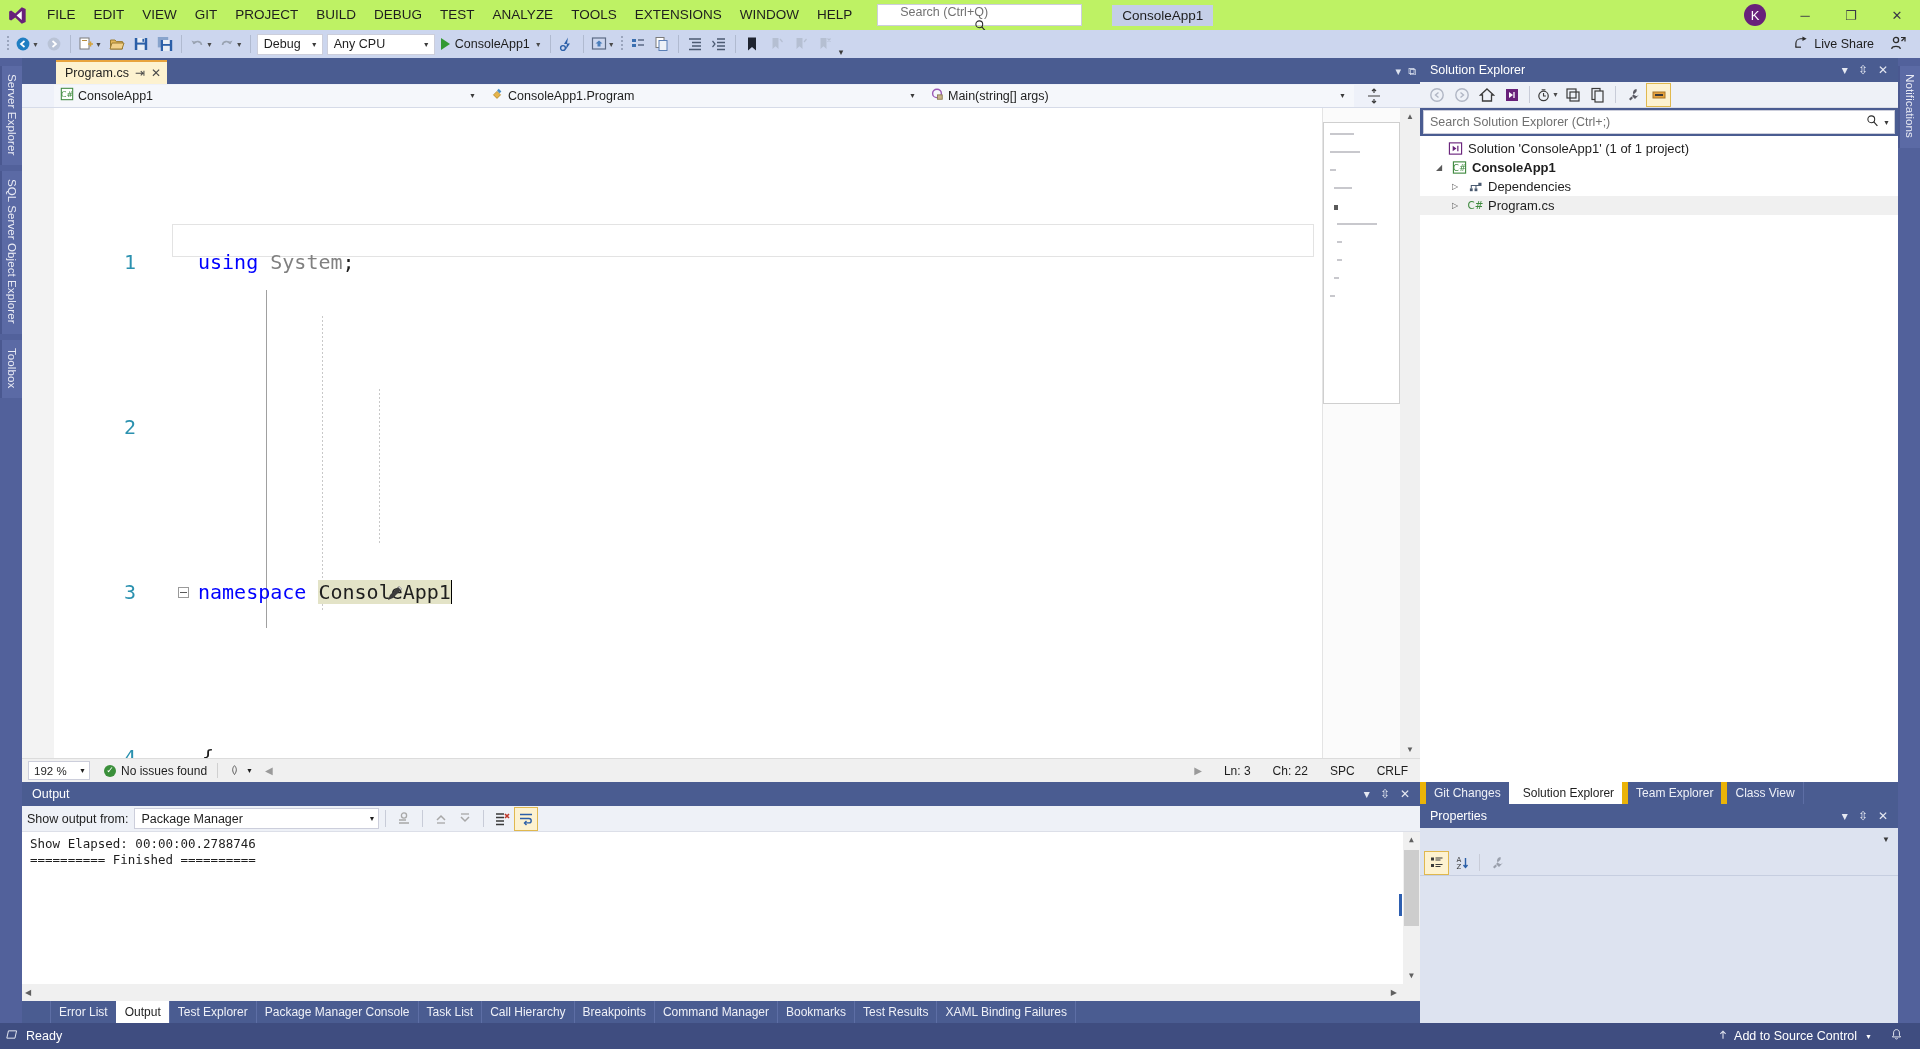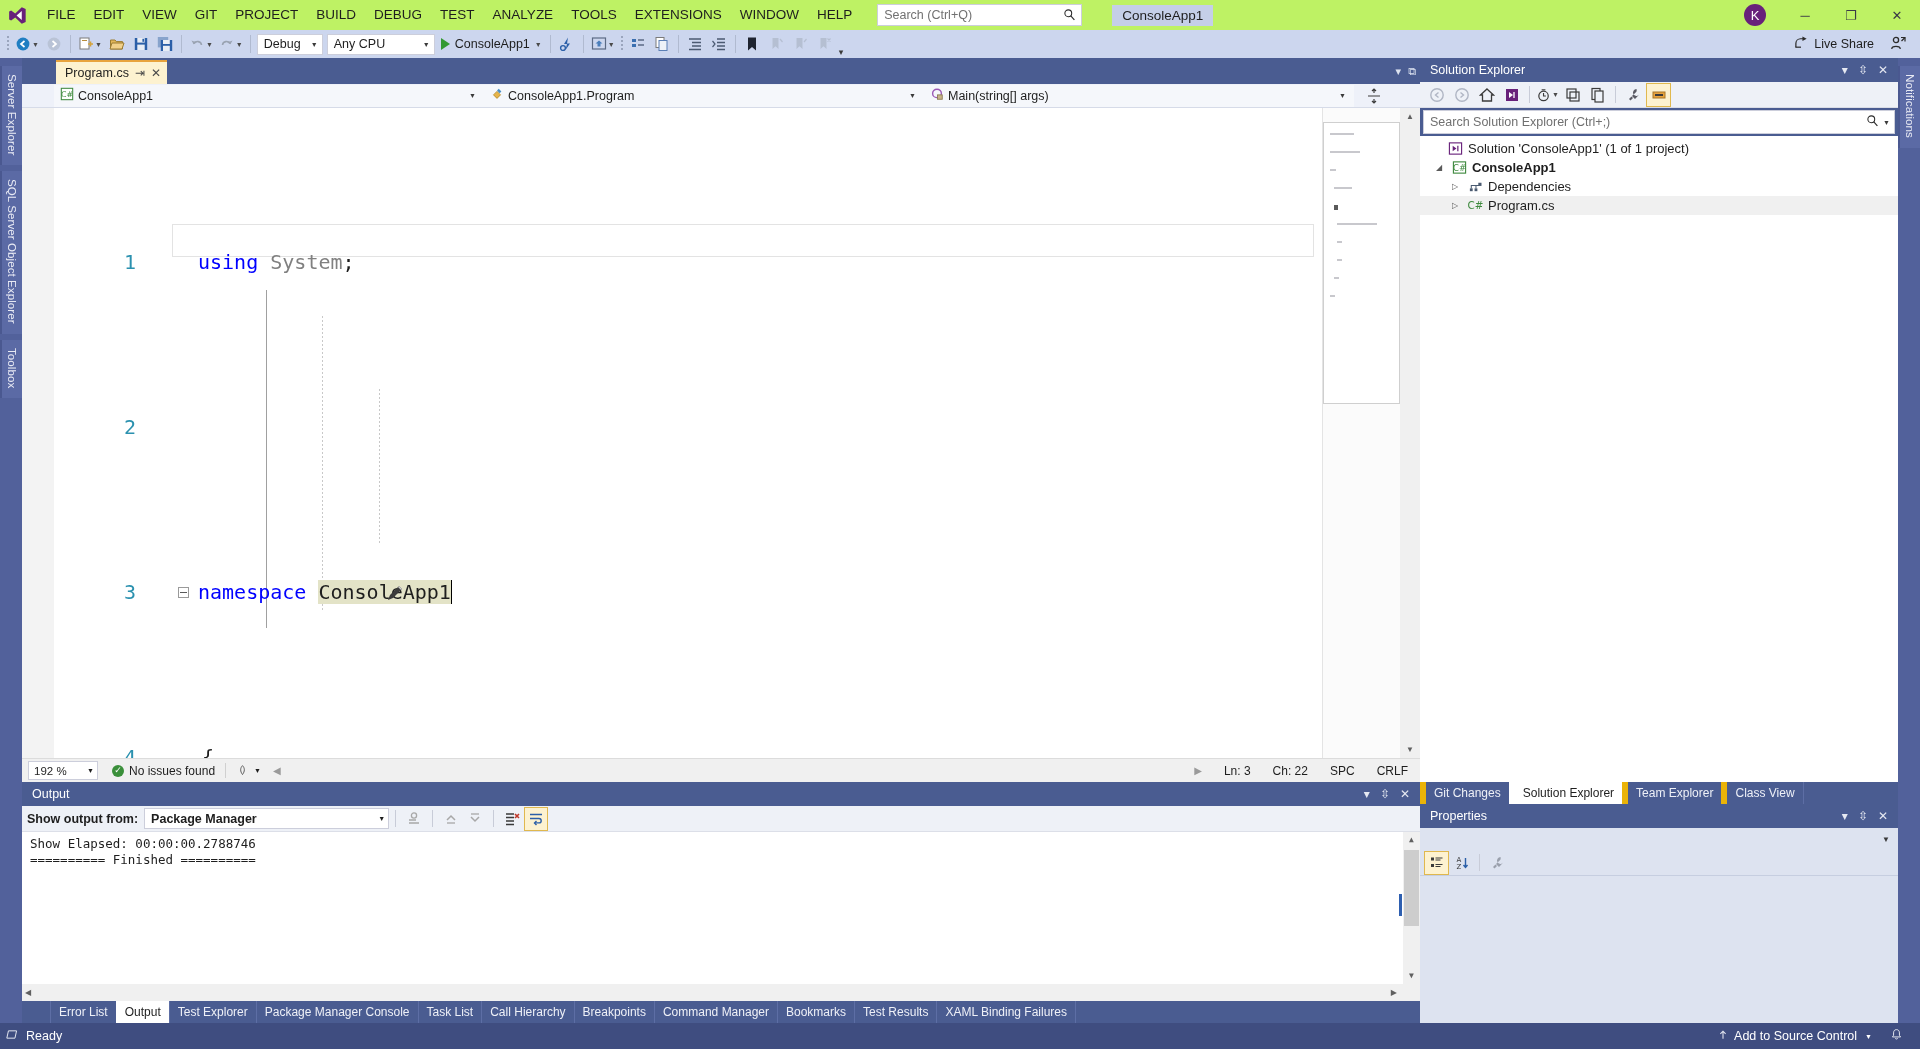--- a/index.html
+++ b/index.html
@@ -22,21 +22,21 @@
   .vs-logo { width: 34px; height: 30px; display:flex; align-items:center; justify-content:center; }
   .vs-logo svg { display:block; }
   .menubar { display: flex; align-items: center; height: 30px; padding-left: 4px; }
   .menu-item {
     font-size: 13.5px; color: #1e1e1e; padding: 4px 9px; line-height: 16px;
     white-space: nowrap; cursor: default;
   }
   .search-box {
     margin-left: 16px; width: 205px; height: 22px; background: #ffffff;
     border: 1px solid #cccedb; display: flex; align-items: center;
-    padding: 0 4px 0 6px; position: relative;
+    padding: 0 4px 0 6px; position: relative; flex-direction: column;
   }
   .search-box input {
     border: none; outline: none; flex: 1; font-size: 12.5px;
     font-family: "Liberation Sans", sans-serif; color: #6d6d6d; background: transparent;
   }
   .search-box input::placeholder { color: #717171; }
   .search-mag { width: 14px; height: 14px; flex:0 0 14px; }
   .title-text {
     margin-left: 30px; font-size: 13.5px; color: #1e1e1e; padding: 3px 10px;
     background: #c5cfe8;
@@ -173,41 +173,41 @@
   .mm-line { position: absolute; height: 2px; background: #c8c8cd; }
   .scroll-col { width: 20px; flex: 0 0 20px; background: #f0f0f0; position: relative; display:flex; flex-direction:column; }
   .sc-arrow { height: 17px; display:flex; align-items:center; justify-content:center; color:#606060; font-size:8px; background:#f0f0f0; }
 
   
   .ed-status {
     height: 24px; flex: 0 0 24px; background: #f0f0f0; border-top: 1px solid #dcdcdc;
     display: flex; align-items: center; font-size: 12px; color: #1e1e1e; padding: 0 6px;
   }
   .zoom-combo {
-    width: 70px; height: 19px; background: #fff; border: 1px solid #cccedb;
+    width: 62px; height: 19px; background: #fff; border: 1px solid #cccedb;
     display: flex; align-items: center; padding: 0 3px 0 5px; font-size: 11.5px;
   }
   .zoom-combo .za { margin-left: auto; font-size: 7px; }
   .stat-item { display: flex; align-items: center; gap: 5px; margin-left: 14px; }
   .ok-dot { width: 12px; height: 12px; border-radius: 50%; background: #3a8f3a; color: #fff;
             display:flex; align-items:center; justify-content:center; font-size: 9px; line-height: 1; }
   .ed-status .vsep { width:1px; height:15px; background:#d0d0d0; margin: 0 10px; }
   .ed-status-right { margin-left: auto; display: flex; align-items: center; gap: 22px; padding-right: 6px; }
 
   
   .output-panel { flex: 0 0 219px; display: flex; flex-direction: column; background: #f0f0f0; }
   .panel-head {
     height: 24px; flex: 0 0 24px; background: #4a5c91; color: #fff;
     display: flex; align-items: center; padding: 0 4px 0 10px; font-size: 12.5px;
   }
   .panel-head .ph-right { margin-left: auto; display: flex; align-items: center; gap: 10px; padding-right: 6px; }
   .panel-head .ph-ic { font-size: 12px; color: #e6e9f2; }
   .out-toolbar {
     height: 26px; flex: 0 0 26px; background: #eef1f7; display: flex; align-items: center;
-    padding: 0 5px; font-size: 12.5px; border-bottom: 1px solid #dcdfe8; font-weight: bold;
+    padding: 0 5px; font-size: 12.5px; border-bottom: 1px solid #dcdfe8;
   }
   .out-combo {
     width: 245px; height: 21px; background: #fff; border: 1px solid #cccedb;
     display: flex; align-items: center; padding: 0 3px 0 6px; font-size: 12.5px; margin-left: 6px;
   }
   .out-combo .oa { margin-left: auto; font-size: 7px; }
   .ot-sep { width:1px; height:17px; background:#c8ccd8; margin: 0 6px; }
   .ot-btn { width: 22px; height: 22px; display:flex; align-items:center; justify-content:center; margin: 0 1px; }
   .ot-btn.active { background: #fdf2d0; outline: 1px solid #e0b84e; }
   .out-body {

